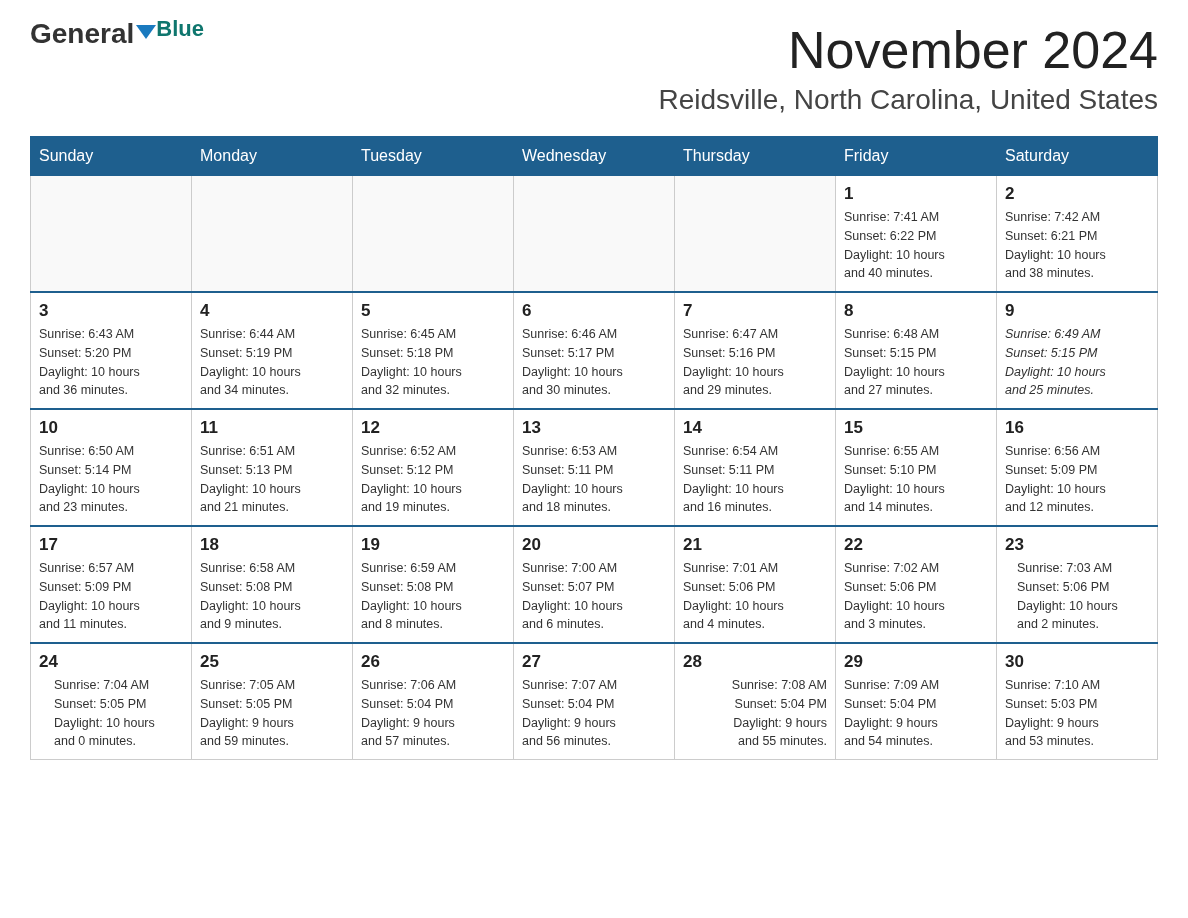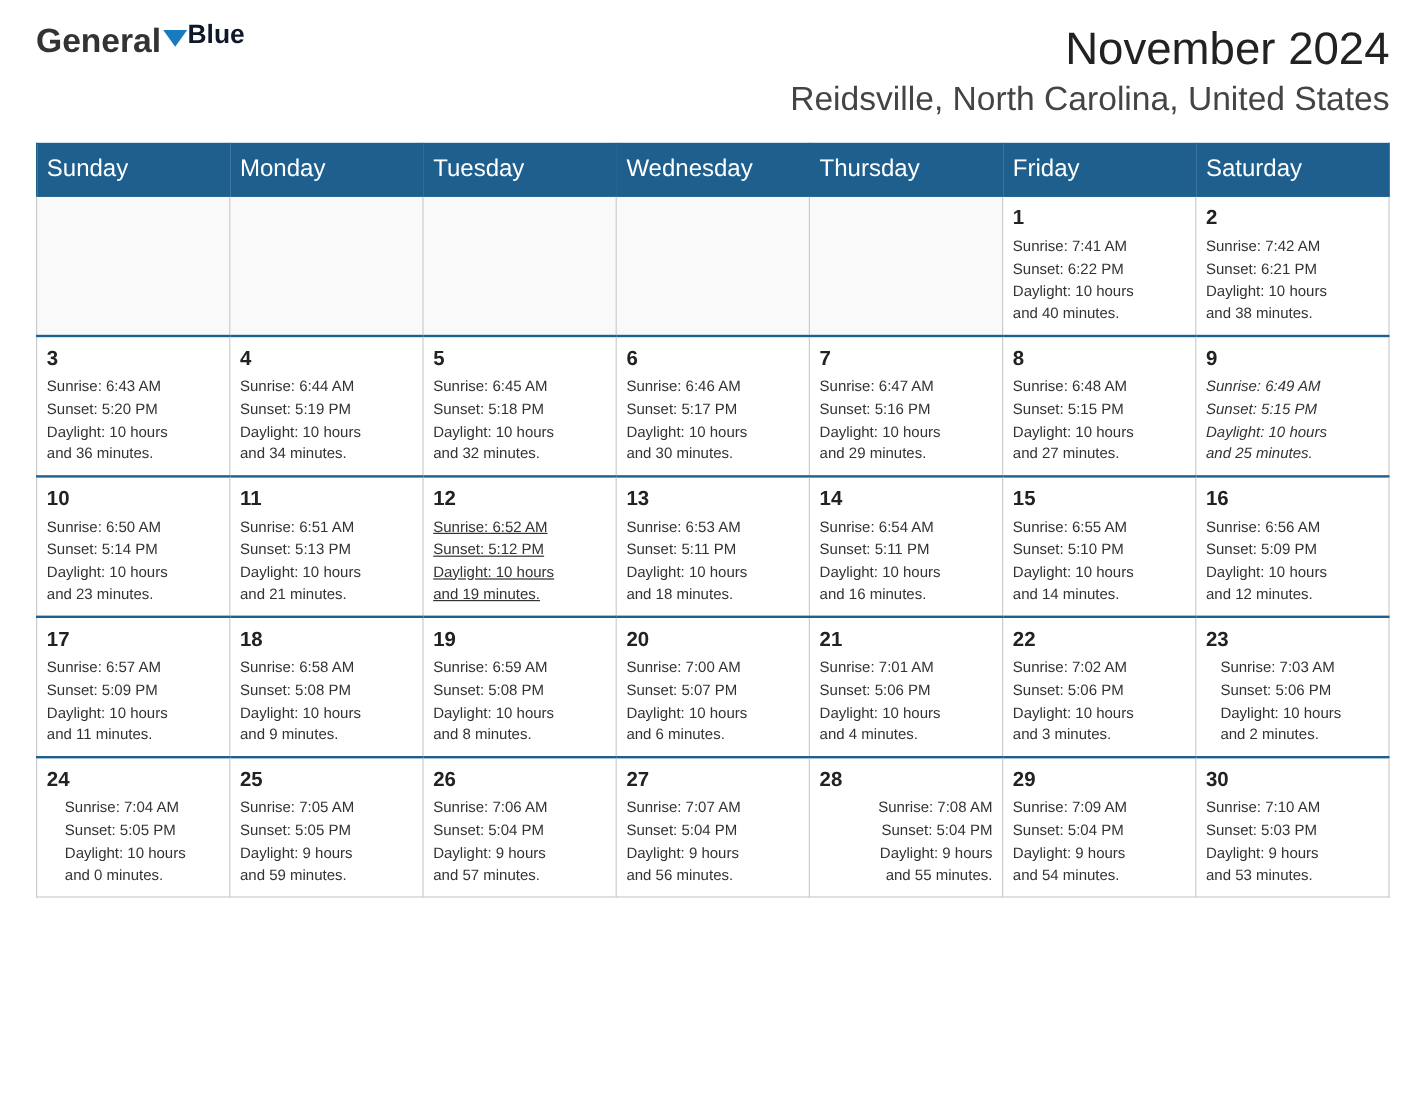--- a/index.html
+++ b/index.html
@@ -38,45 +38,45 @@
       border-right: 10px solid transparent;
       border-top: 14px solid #1a7abf;
       margin-left: 2px;
       vertical-align: middle;
       position: relative;
       top: -4px;
     }
     .logo-blue {
       font-size: 22px;
       font-weight: bold;
-      color: #0f172a;
+      color: #0f766e;
       margin-top: -4px;
     }
     .title-section {
       text-align: right;
     }
     .month-title {
-      font-size: 38px;
+      font-size: 52px;
       font-weight: normal;
       color: #222;
     }
     .location {
       font-size: 28px;
       color: #444;
       margin-top: 4px;
     }
     .calendar {
       width: 100%;
       border-collapse: collapse;
       border: 1px solid #ccc;
     }
     .calendar th {
       background-color: #1e5f8e;
       color: #fff;
-      font-size: 20px;
+      font-size: 16px;
       font-weight: normal;
       padding: 10px 8px;
       text-align: left;
       border: 1px solid #1e5f8e;
     }
     .calendar td {
       width: 14.28%;
       vertical-align: top;
       padding: 8px;
       border: 1px solid #ccc;
@@ -215,21 +215,21 @@
         </td>
         <td>
           <span class="day-num">11</span>
           <div class="day-info" style="white-space: pre-line;">Sunrise: 6:51 AM
 Sunset: 5:13 PM
 Daylight: 10 hours
 and 21 minutes.</div>
         </td>
         <td>
           <span class="day-num">12</span>
-          <div class="day-info" style="white-space: pre-line; text-decoration: underline;">Sunrise: 6:52 AM
+          <div class="day-info" style="white-space: pre-line;">Sunrise: 6:52 AM
 Sunset: 5:12 PM
 Daylight: 10 hours
 and 19 minutes.</div>
         </td>
         <td>
           <span class="day-num">13</span>
           <div class="day-info" style="white-space: pre-line;">Sunrise: 6:53 AM
 Sunset: 5:11 PM
 Daylight: 10 hours
 and 18 minutes.</div>

